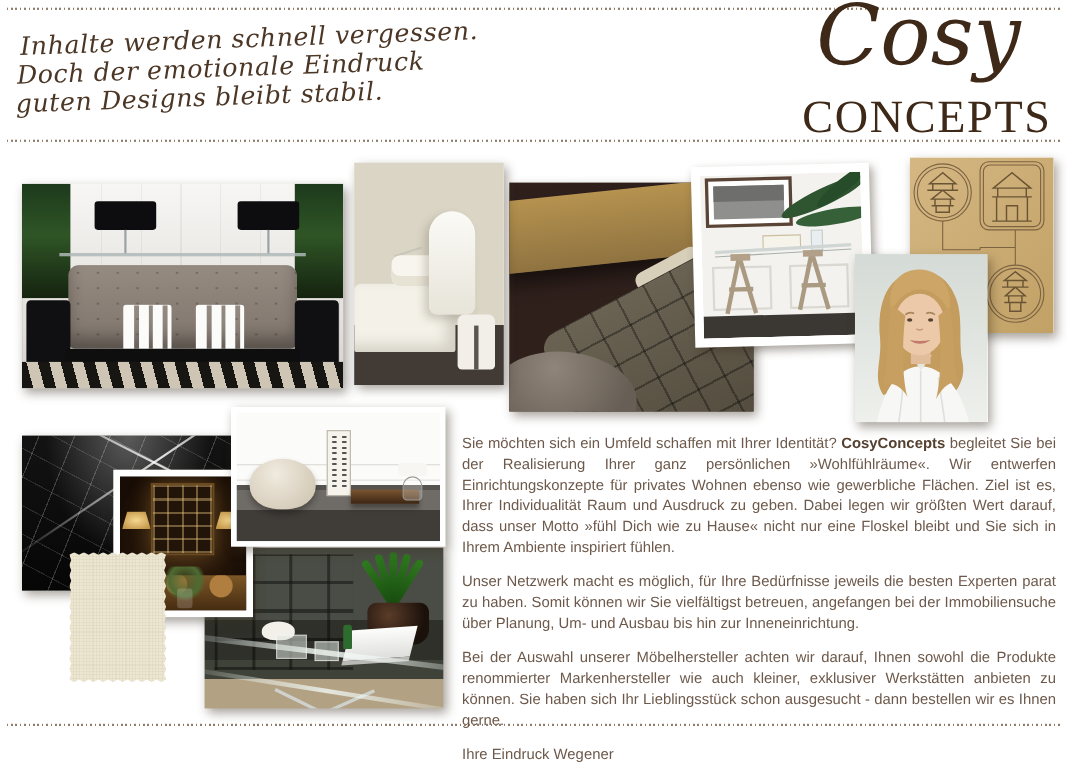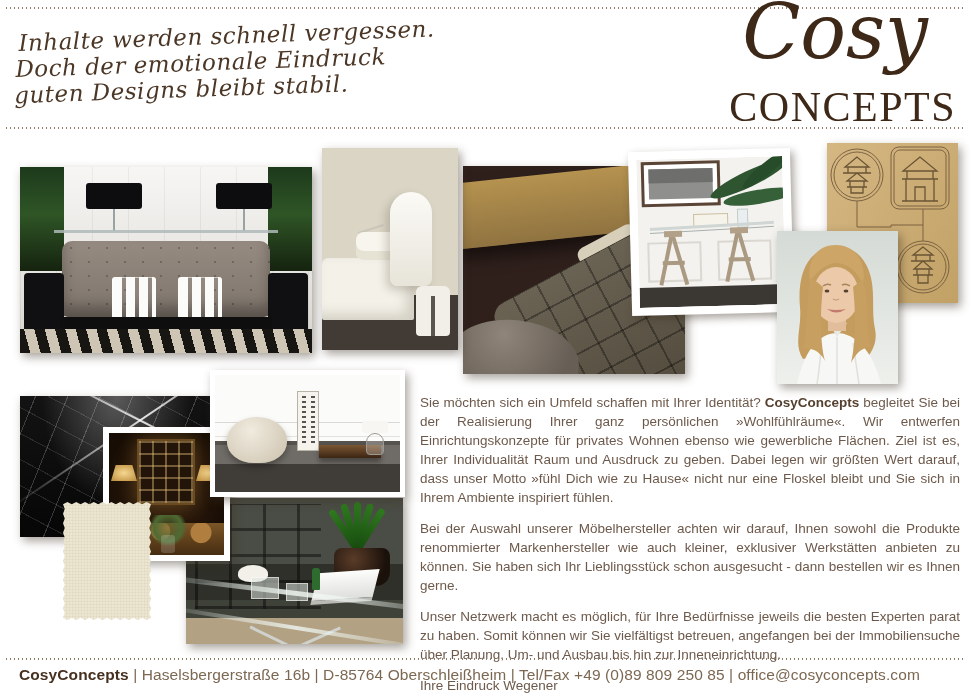--- a/index.html
+++ b/index.html
@@ -391,24 +391,21 @@
     <div class="shape gd-ice gd-ice1"></div>
     <div class="shape gd-ice gd-ice2"></div>
     <div class="shape gd-bottle"></div>
     <div class="shape gd-leg gd-leg1"></div>
     <div class="shape gd-leg gd-leg2"></div>
     <div class="shape gd-glass2"></div>
   </div>
 
   <div id="copy">
     <p><span>Sie möchten sich ein Umfeld schaffen mit Ihrer Identität? </span><span class="brand-inline">CosyConcepts</span><span> begleitet Sie bei der Realisierung Ihrer ganz persönlichen »Wohlfühlräume«. Wir entwerfen Einrichtungskonzepte für privates Wohnen ebenso wie gewerbliche Flächen. Ziel ist es, Ihrer Individualität Raum und Ausdruck zu geben. Dabei legen wir größten Wert darauf, dass unser Motto »fühl Dich wie zu Hause« nicht nur eine Floskel bleibt und Sie sich in Ihrem Ambiente inspiriert fühlen.</span></p>
+    <p>Unser Netzwerk macht es möglich, für Ihre Bedürfnisse jeweils die besten Experten parat zu haben. Somit können wir Sie vielfältigst betreuen, angefangen bei der Immobiliensuche über Planung, Um- und Ausbau bis hin zur Inneneinrichtung.</p>
     <p>Bei der Auswahl unserer Möbelhersteller achten wir darauf, Ihnen sowohl die Produkte renommierter Markenhersteller wie auch kleiner, exklusiver Werkstätten anbieten zu können. Sie haben sich Ihr Lieblingsstück schon ausgesucht - dann bestellen wir es Ihnen gerne.</p>
-    <p>Unser Netzwerk macht es möglich, für Ihre Bedürfnisse jeweils die besten Experten parat zu haben. Somit können wir Sie vielfältigst betreuen, angefangen bei der Immobiliensuche über Planung, Um- und Ausbau bis hin zur Inneneinrichtung.</p>
     <p class="signature">Ihre Eindruck Wegener</p>
   </div>
 
   <div id="dots-bottom" class="dots"></div>
 
-  <div id="footer">
-    <span class="footer-brand">CosyConcepts</span><span> | Haselsbergerstraße 16b | D-85764 Oberschleißheim | Tel/Fax +49 (0)89 809 250 85 | </span><a href="#" class="footer-email">office@cosyconcepts.com</a>
-  </div>
 
 </div>
 
 </body></html>

